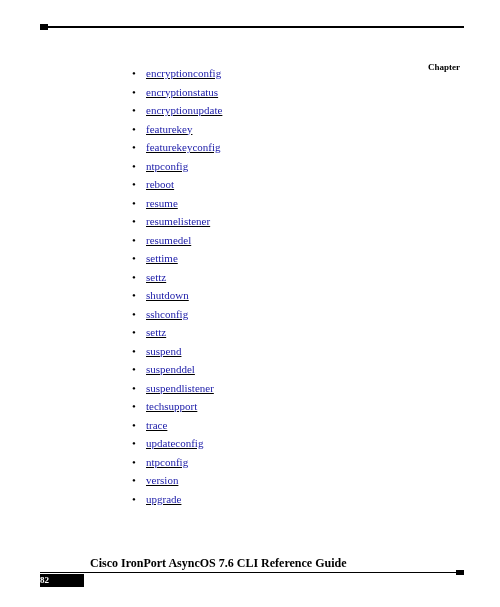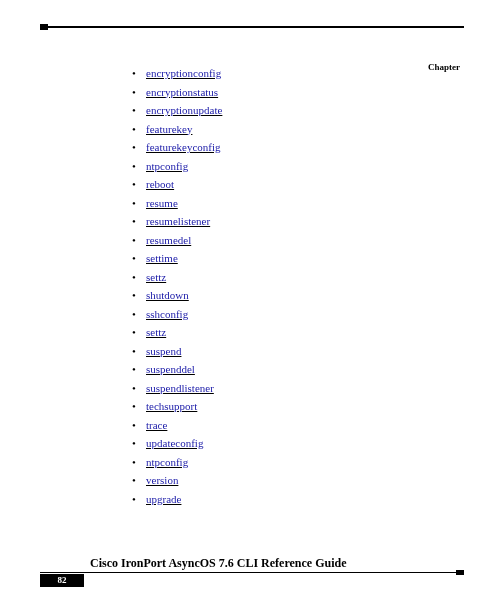--- a/index.html
+++ b/index.html
@@ -98,21 +98,20 @@
   .page-tab {
     position: absolute;
     bottom: 20px;
     left: 40px;
     width: 44px;
     height: 13px;
     background: #000;
     color: #fff;
     font-size: 9px;
     font-weight: bold;
-    text-align: center;
     line-height: 13px;
   }
 </style>
 </head>
 <body>
 
 <div class="page">
 
   <div class="header-label">Chapter</div>
   <div class="header-bar"></div>

